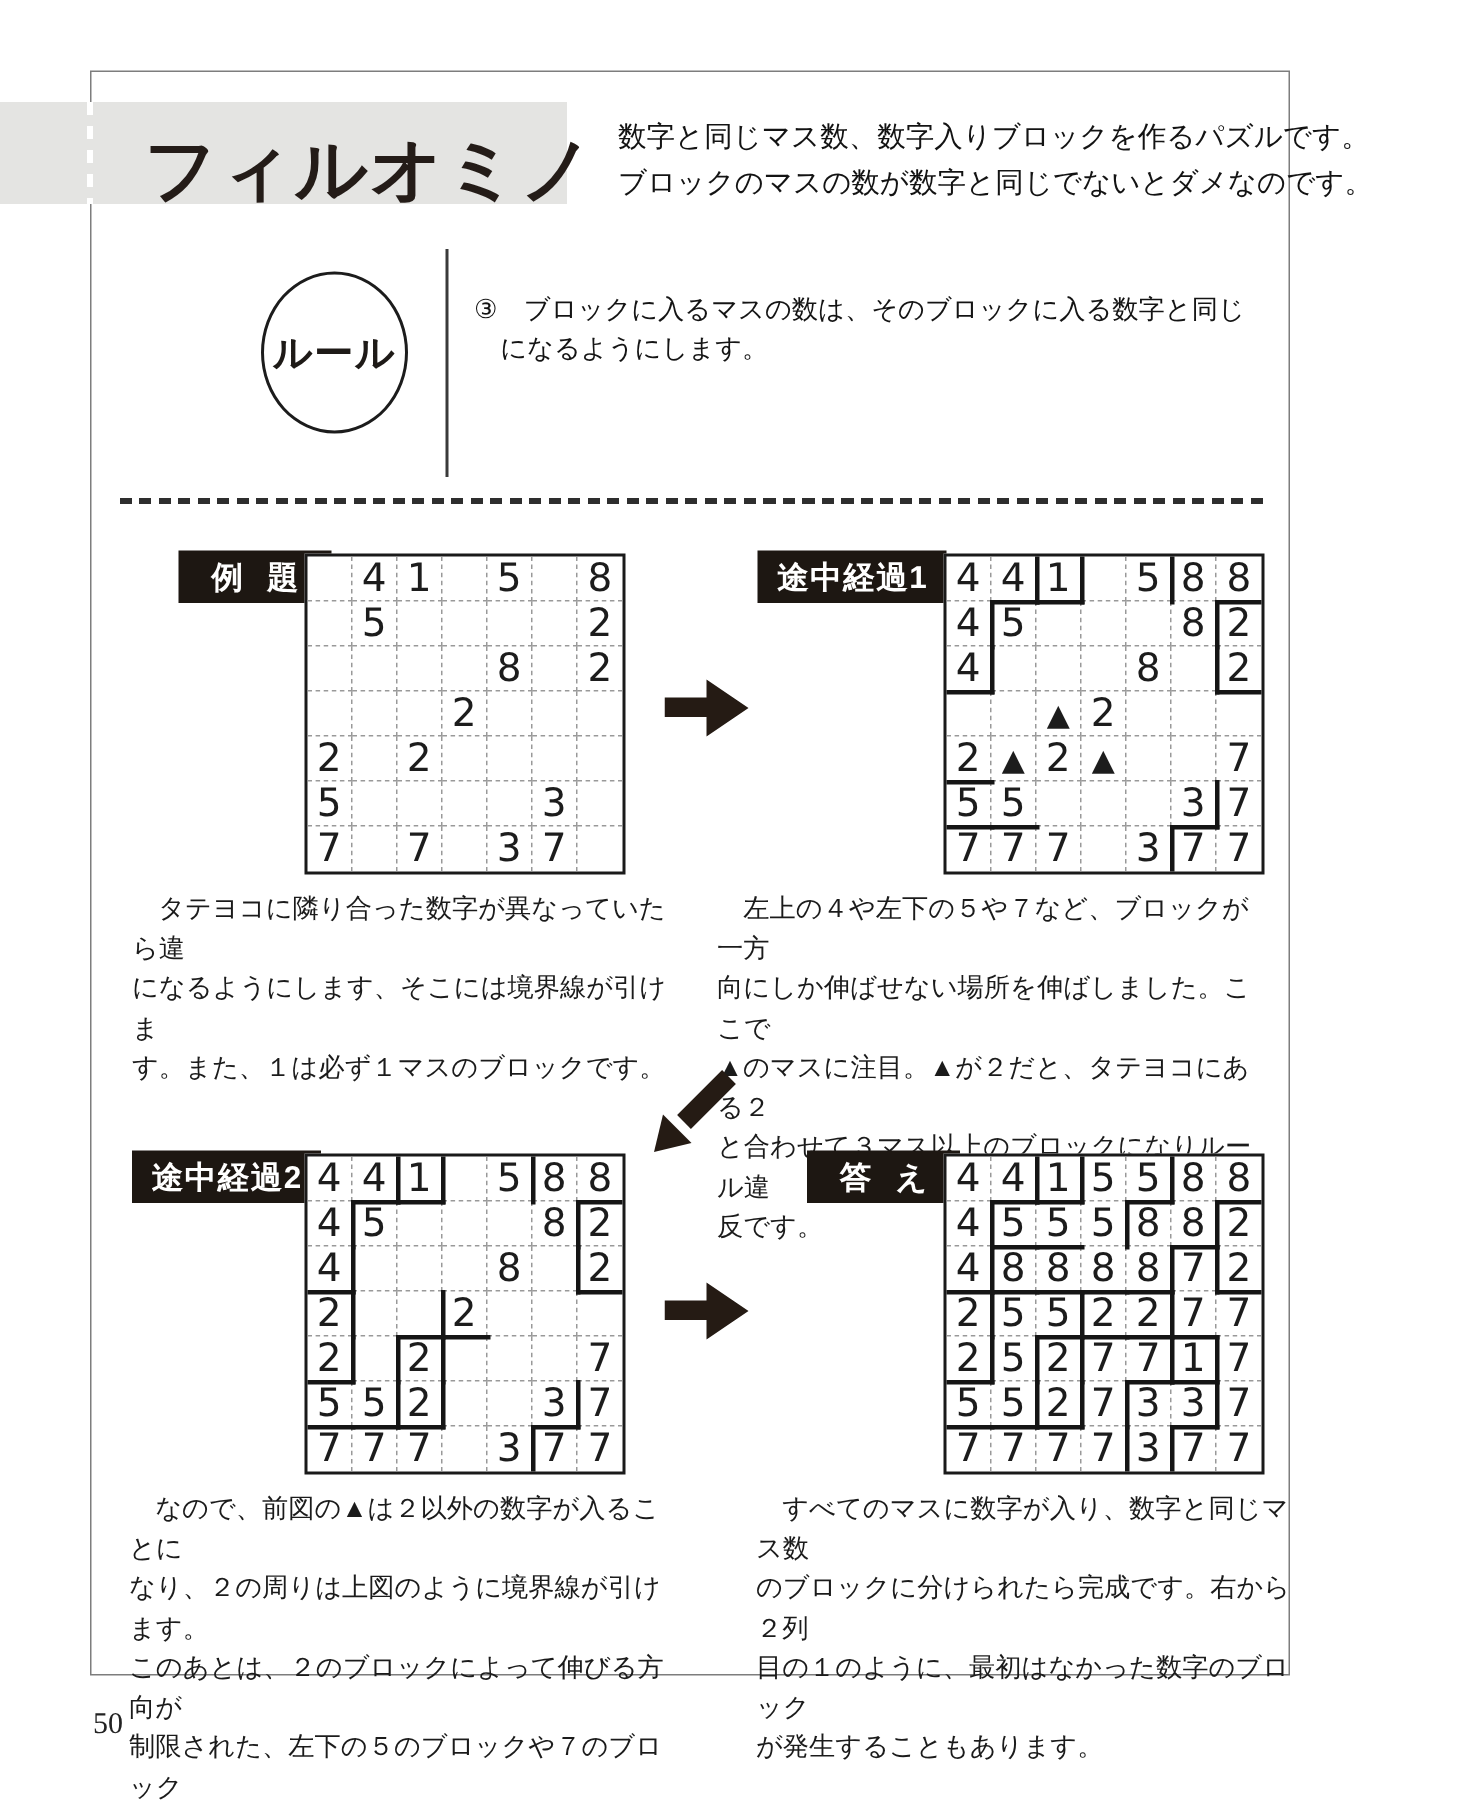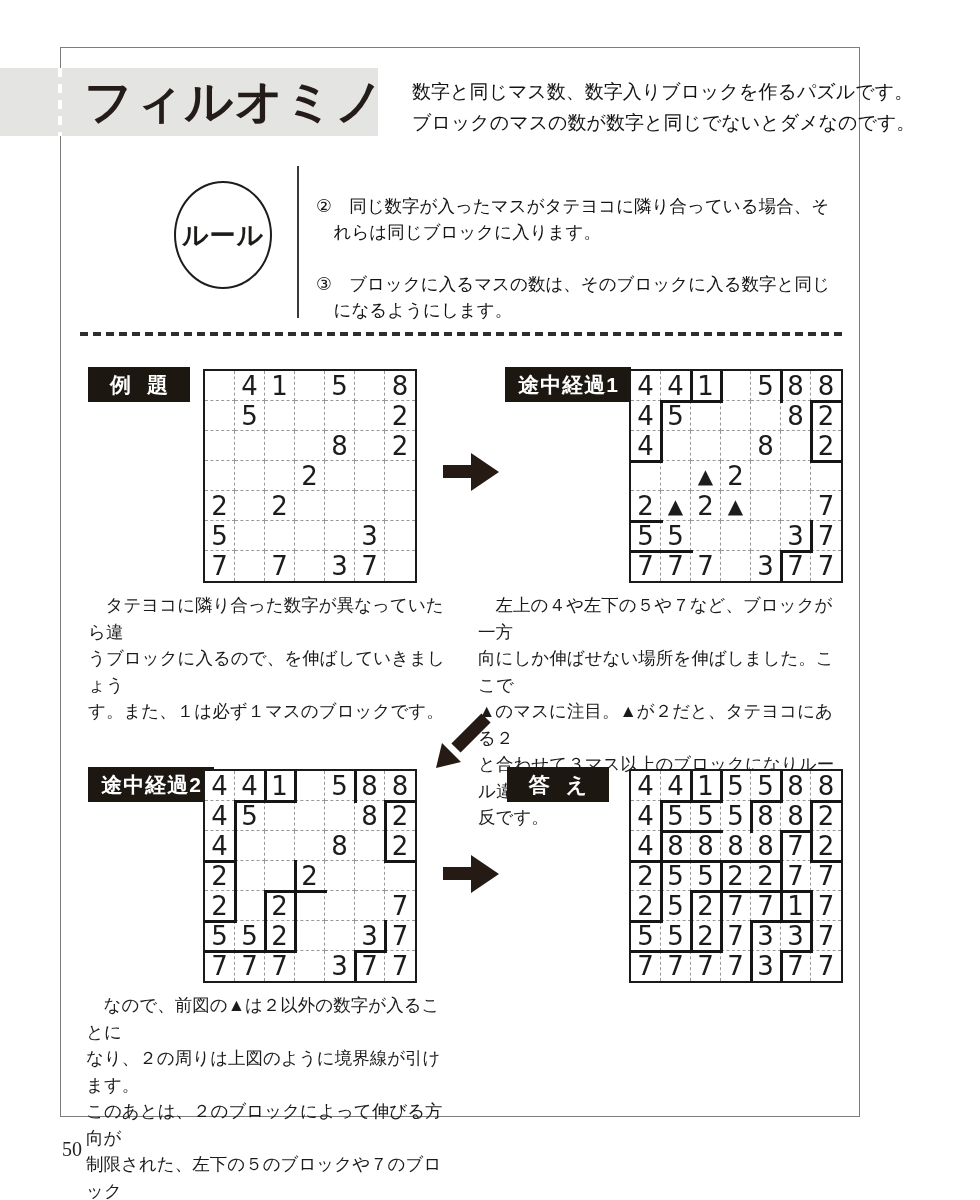--- a/index.html
+++ b/index.html
@@ -3,36 +3,36 @@
 <meta charset="utf-8">
 <style>
   html,body{margin:0;padding:0;background:#fff;}
   .page{position:relative;width:980px;height:1200px;background:#fff;overflow:hidden;
         font-family:"Liberation Sans","DejaVu Sans",sans-serif;color:#1e1a17;}
   .frame{position:absolute;left:60px;top:47px;width:800px;height:1070px;
          border:1px solid #7d7d7d;box-sizing:border-box;}
   .title-band{position:absolute;left:0;top:68px;width:378px;height:68px;background:#e4e4e2;}
   .band-dash{position:absolute;left:58px;top:68px;width:4px;height:68px;
              background:repeating-linear-gradient(180deg,#fff 0 9px,rgba(255,255,255,0) 9px 16px);}
-  .page-title{position:absolute;left:84px;top:68px;height:56px;line-height:68px;margin:0;
+  .page-title{position:absolute;left:84px;top:68px;height:56px;line-height:68px;margin:12px;
               font-size:48px;font-weight:900;letter-spacing:1px;color:#241c18;}
   .page-desc{position:absolute;left:412px;top:76px;font-size:19px;line-height:31px;
              font-weight:500;white-space:pre-line;color:#131313;}
   .rule-circle{position:absolute;left:174px;top:181px;width:94px;height:104px;border:2px solid #1c1c1c;
                border-radius:50%;display:flex;align-items:center;justify-content:center;
                font-size:26px;font-weight:700;letter-spacing:1px;background:#fff;}
   .rule-divider{position:absolute;left:297px;top:166px;width:2px;height:152px;background:#3a3a3a;}
   .rules-text{position:absolute;left:316px;top:167px;width:545px;font-size:17.5px;line-height:26px;
               white-space:pre-line;color:#141414;}
   .rules-text .rule-item{margin:0;}
   .sep-dash{position:absolute;left:80px;top:332px;width:766px;height:4px;
             background:repeating-linear-gradient(90deg,#2e2e2e 0 8px,rgba(0,0,0,0) 8px 13px);}
   .badge{position:absolute;height:35px;background:#1d1712;color:#fff;display:flex;
          align-items:center;justify-content:center;font-size:21px;font-weight:700;}
-  .badge-wide{letter-spacing:16px;text-indent:16px;}
+  .badge-wide{letter-spacing:16px;text-indent:16px;margin-left:31px;}
   .badge-tight{letter-spacing:1px;text-indent:1px;}
   .grid{position:absolute;width:214px;height:214px;border:2px solid #1a1a1a;background:#fff;
         box-sizing:border-box;overflow:hidden;}
   .cells{position:absolute;left:0;top:0;display:grid;
          grid-template-columns:repeat(7,30px);grid-template-rows:repeat(7,30px);}
   .cell{display:flex;align-items:center;justify-content:center;font-size:26px;color:#1c1c1c;
         border-right:1px dashed #999;border-bottom:1px dashed #999;box-sizing:border-box;
         font-family:"DejaVu Sans",sans-serif;}
   .cell:nth-child(7n){border-right:none;}
   .cell:nth-child(n+43){border-bottom:none;}
@@ -53,22 +53,20 @@
 
   <div class="title-band"></div>
   <div class="band-dash"></div>
   <h1 class="page-title">フィルオミノ</h1>
   <div class="page-desc">数字と同じマス数、数字入りブロックを作るパズルです。
 ブロックのマスの数が数字と同じでないとダメなのです。</div>
 
   <div class="rule-circle">ルール</div>
   <div class="rule-divider"></div>
   <div class="rules-text">
-    <p class="rule-item">②　同じ数字が入ったマスがタテヨコに隣り合っている場合、そ
-　れらは同じブロックに入ります。</p>
     <p class="rule-item">③　ブロックに入るマスの数は、そのブロックに入る数字と同じ
 　になるようにします。</p>
   </div>
 
   <div class="sep-dash"></div>
 
   <div class="badge badge-wide" style="left:88px;top:367px;width:102px;">例題</div>
   <div class="grid" style="left:203px;top:369px;">
       <div class="cells">
         <div class="cell"></div>
@@ -116,21 +114,21 @@
         <div class="cell">7</div>
         <div class="cell"></div>
         <div class="cell">7</div>
         <div class="cell"></div>
         <div class="cell">3</div>
         <div class="cell">7</div>
         <div class="cell"></div>
       </div>
     </div>
   <div class="caption" style="left:88px;top:592px;width:360px;">　タテヨコに隣り合った数字が異なっていたら違
-うブロックに入るので、を伸ばしていきましょう
+になるようにします、そこには境界線が引けま
 す。また、１は必ず１マスのブロックです。</div>
 
   <div class="badge badge-tight" style="left:505px;top:367px;width:126px;">途中経過1</div>
   <div class="grid" style="left:629px;top:369px;">
       <div class="cells">
         <div class="cell">4</div>
         <div class="cell">4</div>
         <div class="cell">1</div>
         <div class="cell"></div>
         <div class="cell">5</div>
@@ -386,20 +384,24 @@
       <div class="edge" style="left: 118.5px; top: 88.5px; width: 33px; height: 3px;"></div>
       <div class="edge" style="left: 118.5px; top: 118.5px; width: 33px; height: 3px;"></div>
       <div class="edge" style="left: 118.5px; top: 148.5px; width: 33px; height: 3px;"></div>
       <div class="edge" style="left: 148.5px; top: 58.5px; width: 33px; height: 3px;"></div>
       <div class="edge" style="left: 148.5px; top: 118.5px; width: 33px; height: 3px;"></div>
       <div class="edge" style="left: 148.5px; top: 148.5px; width: 33px; height: 3px;"></div>
       <div class="edge" style="left: 148.5px; top: 178.5px; width: 33px; height: 3px;"></div>
       <div class="edge" style="left: 178.5px; top: 28.5px; width: 33px; height: 3px;"></div>
       <div class="edge" style="left: 178.5px; top: 88.5px; width: 33px; height: 3px;"></div>
     </div>
+  <div class="caption" style="left:504px;top:992px;width:358px;">　すべてのマスに数字が入り、数字と同じマス数
+のブロックに分けられたら完成です。右から２列
+目の１のように、最初はなかった数字のブロック
+が発生することもあります。</div>
 
   <svg class="arrow" style="left:443px;top:451px;" width="58" height="42" viewBox="0 0 58 42">
     <polygon points="0,14 28,14 28,2 56,21 28,40 28,27 0,27" fill="#251b14"></polygon>
   </svg>
   <svg class="arrow" style="left:430px;top:710px;" width="64" height="64" viewBox="0 0 64 64">
     <line x1="56" y1="8" x2="26" y2="38" stroke="#251b14" stroke-width="13"></line>
     <polygon points="6,58 12,33 31,52" fill="#251b14"></polygon>
   </svg>
   <svg class="arrow" style="left:443px;top:853px;" width="58" height="42" viewBox="0 0 58 42">
     <polygon points="0,14 28,14 28,2 56,21 28,40 28,27 0,27" fill="#251b14"></polygon>

